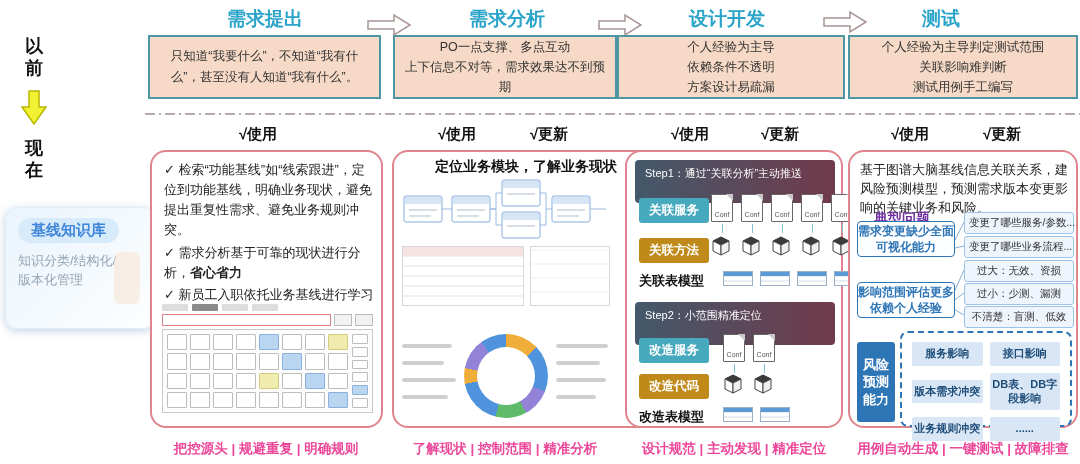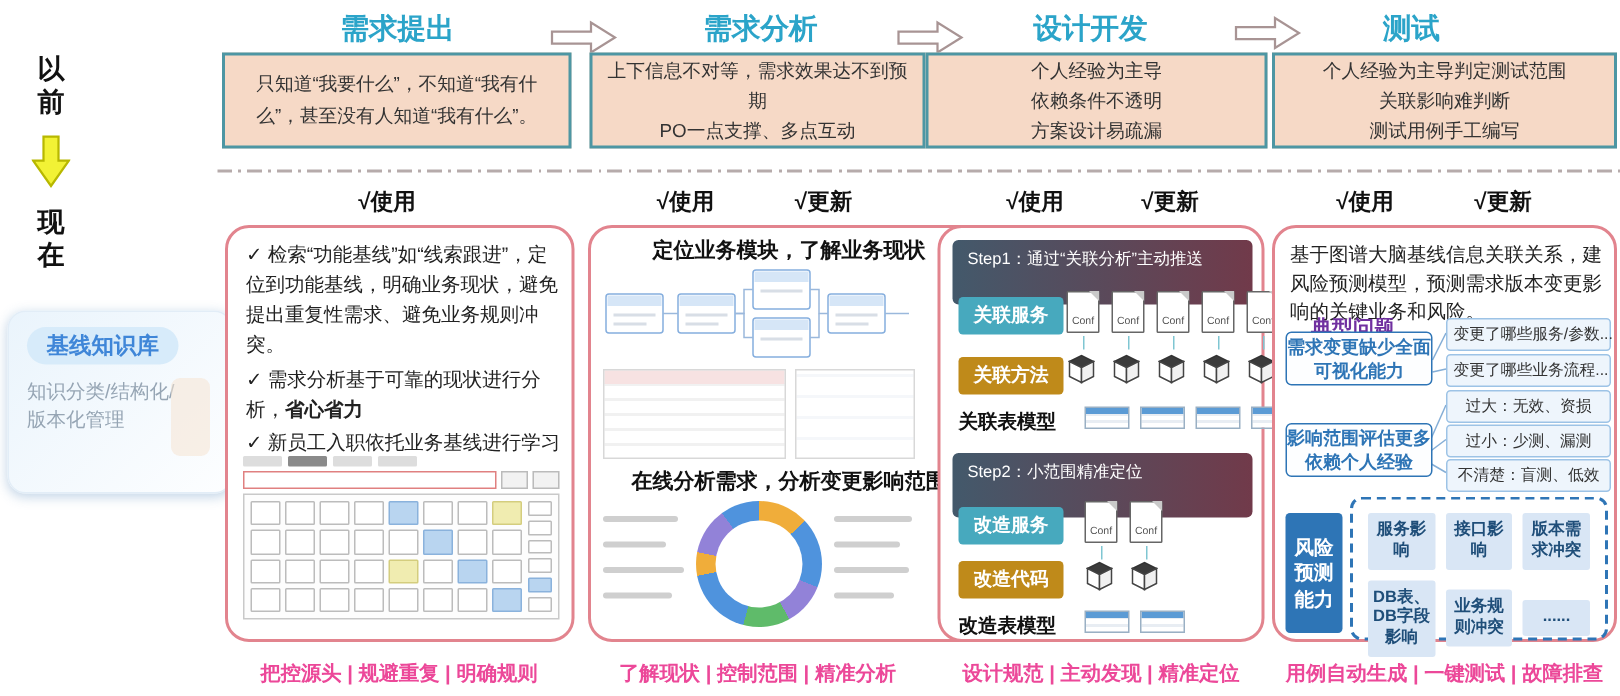--- a/index.html
+++ b/index.html
@@ -76,21 +76,21 @@
   
   .intro{font-size:13px;line-height:1.45;color:#222}
   .typical{font-size:14px;font-weight:bold;color:#7030a0;white-space:nowrap}
   .pbox{border:1.5px solid #2e75b6;border-radius:4px;background:#fdfeff;color:#2e75b6;font-weight:bold;
         font-size:12px;line-height:1.35;text-align:center;display:flex;align-items:center;justify-content:center;box-sizing:border-box}
   .issue{border:1px solid #9dc3e6;border-radius:3px;background:#eef5fc;color:#333;font-size:10.5px;
         padding:3px 4px;text-align:center;white-space:nowrap;box-sizing:border-box}
   .riskbox{background:#2e75b6;color:#fff;font-weight:bold;font-size:13px;border-radius:3px;
         display:flex;align-items:center;justify-content:center;text-align:center;line-height:1.35;box-sizing:border-box;padding:4px}
   .dashed{border:2px dashed #2e75b6;border-radius:8px;box-sizing:border-box;
-        display:grid;grid-template-columns:1fr 1fr 1fr;gap:7px;padding:9px 10px;align-items:center}
+        display:grid;grid-template-columns:1fr 1fr;gap:7px;padding:9px 10px;align-items:center}
   .rpill{background:#d9e6f5;color:#1f4e79;font-weight:bold;font-size:11px;text-align:center;
         border-radius:2px;padding:5px 2px;line-height:1.25}
   .connsvg{pointer-events:none}
 </style>
 </head>
 <body>
 
 <div class="page">
 
   <div class="abs phase-title" style="left:265px;top:6px">需求提出</div>
@@ -117,22 +117,22 @@
   <div class="abs kb-card" style="left:5px;top:207px;width:150px;height:122px">
     <div class="kb-pill">基线知识库</div>
     <div class="kb-sub">知识分类/结构化/版本化管理</div>
     <div class="kb-blob"></div>
   </div>
 
   <div class="abs pain pain-left" style="left:148px;top:35px;width:233px;height:64px">
     <span>只知道“我要什么”，不知道“我有什么”，甚至没有人知道“我有什么”。</span>
   </div>
   <div class="abs pain" style="left:393px;top:35px;width:224px;height:64px">
+    <span class="ln">PO一点支撑、多点互动</span>
     <span class="ln">上下信息不对等，需求效果达不到预期</span>
-    <span class="ln">PO一点支撑、多点互动</span>
   </div>
   <div class="abs pain" style="left:617px;top:35px;width:228px;height:64px">
     <span class="ln">个人经验为主导</span>
     <span class="ln">依赖条件不透明</span>
     <span class="ln">方案设计易疏漏</span>
   </div>
   <div class="abs pain" style="left:848px;top:35px;width:230px;height:64px">
     <span class="ln">个人经验为主导判定测试范围</span>
     <span class="ln">关联影响难判断</span>
     <span class="ln">测试用例手工编写</span>
@@ -246,21 +246,20 @@
           <path d="M88 31 H94 V47 H100"></path>
           <path d="M138 15 H144 V31 H150"></path>
           <path d="M138 47 H144 V31"></path>
           <path d="M188 31 H204"></path>
         </g>
     </svg>
     <div class="abs tablemock" style="left:8px;top:94px">
       <div class="tbl2"></div>
       <div class="cards2"></div>
     </div>
-    <div class="abs subttl" style="left:0;top:160px">在线分析需求，分析变更影响范围</div>
     <div class="abs dlabels" style="left:8px;top:192px;width:54px">
       <div class="dlabel" style="width:50px"></div>
         <div class="dlabel" style="width:42px"></div>
         <div class="dlabel" style="width:54px"></div>
         <div class="dlabel" style="width:46px"></div>
     </div>
     <div class="abs donut" style="left:70px;top:182px"></div>
     <div class="abs dlabels" style="left:162px;top:192px;width:54px">
       <div class="dlabel" style="width:52px"></div>
         <div class="dlabel" style="width:44px"></div>

